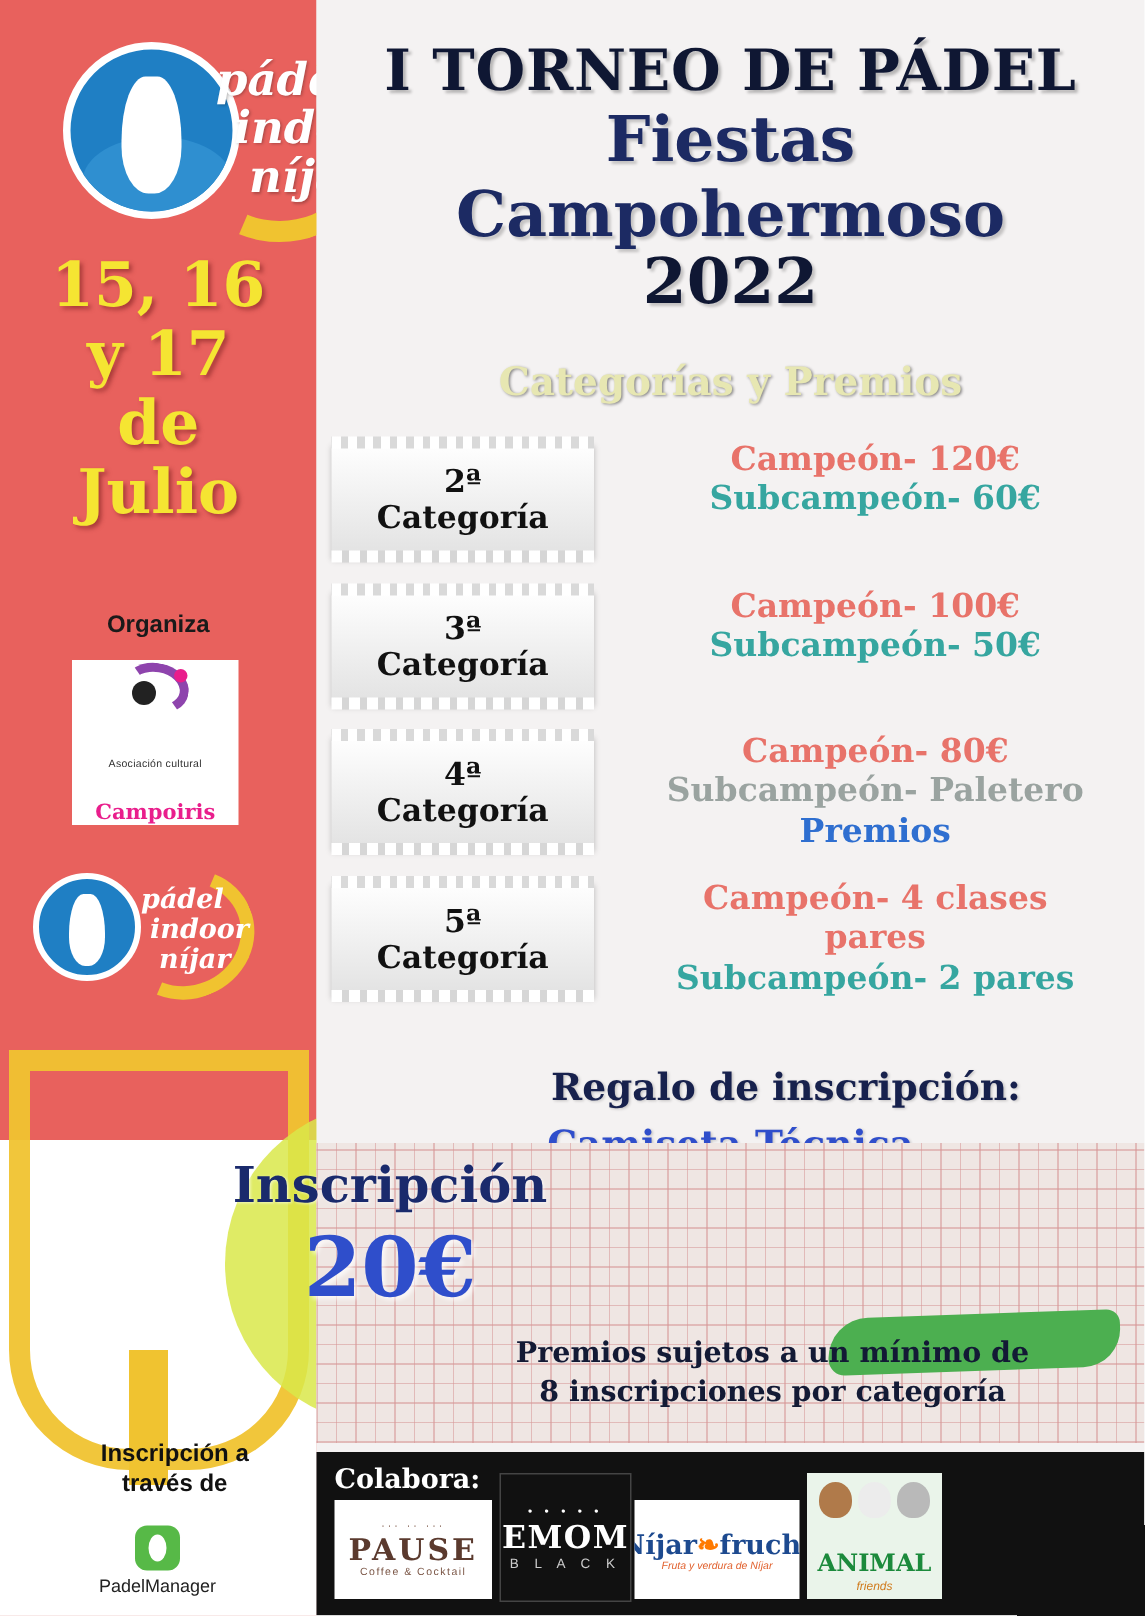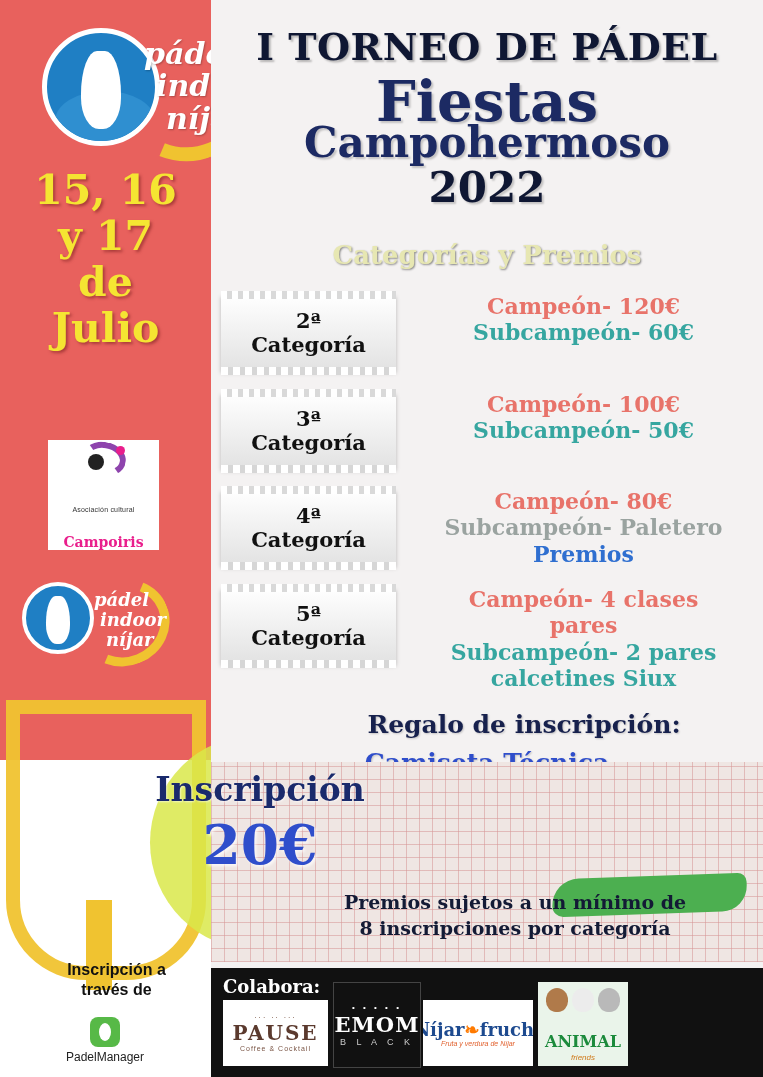--- a/index.html
+++ b/index.html
@@ -299,21 +299,21 @@
     letter-spacing: .5px;
     text-shadow: 2px 2px 2px rgba(0,0,0,.25);
   }
   .title2 {
     position: absolute;
     left: 211px; top: 68px;
     width: 552px;
     text-align: center;
     font-family: "DejaVu Serif", serif;
     font-weight: bold;
-    font-size: 56px;
+    font-size: 42px;
     color: #1c2a63;
     text-shadow: 2px 2px 2px rgba(0,0,0,.2);
   }
   .title3 {
     position: absolute;
     left: 211px; top: 118px;
     width: 552px;
     text-align: center;
     font-family: "DejaVu Serif", serif;
     font-weight: bold;
@@ -594,20 +594,21 @@
       <div>indoor</div>
       <div>níjar</div>
     </div>
   </div>
 
   <div class="dates" style="white-space:pre-line;">15, 16
 y 17
 de
 Julio</div>
 
+  <div class="organiza-label">Organiza</div>
 
   <div class="campoiris-card">
     <div class="campoiris-mark">
       <div class="arc"></div>
         <div class="dot"></div>
         <div class="dot2"></div>
     </div>
     <div class="campoiris-sub">Asociación cultural</div>
     <div class="campoiris-name">Campoiris</div>
   </div>
@@ -688,21 +689,20 @@
     <div class="cat-tag">
       <div class="cat-tag-text">
         <div>5ª</div>
         <div>Categoría</div>
       </div>
     </div>
     <div class="cat-prizes">
       <div class="prize-champ">Campeón- 4 clases</div>
       <div class="prize-champ">pares</div>
       <div class="prize-sub">Subcampeón- 2 pares</div>
-      <div class="prize-sub">calcetines Siux</div>
     </div>
   </div>
 
   <div class="regalo">Regalo de inscripción:</div>
   <div class="regalo-item">Camiseta Técnica</div>
 
   <div class="net"></div>
   <div class="green-brush"></div>
 
   <div class="inscripcion-word">Inscripción</div>

